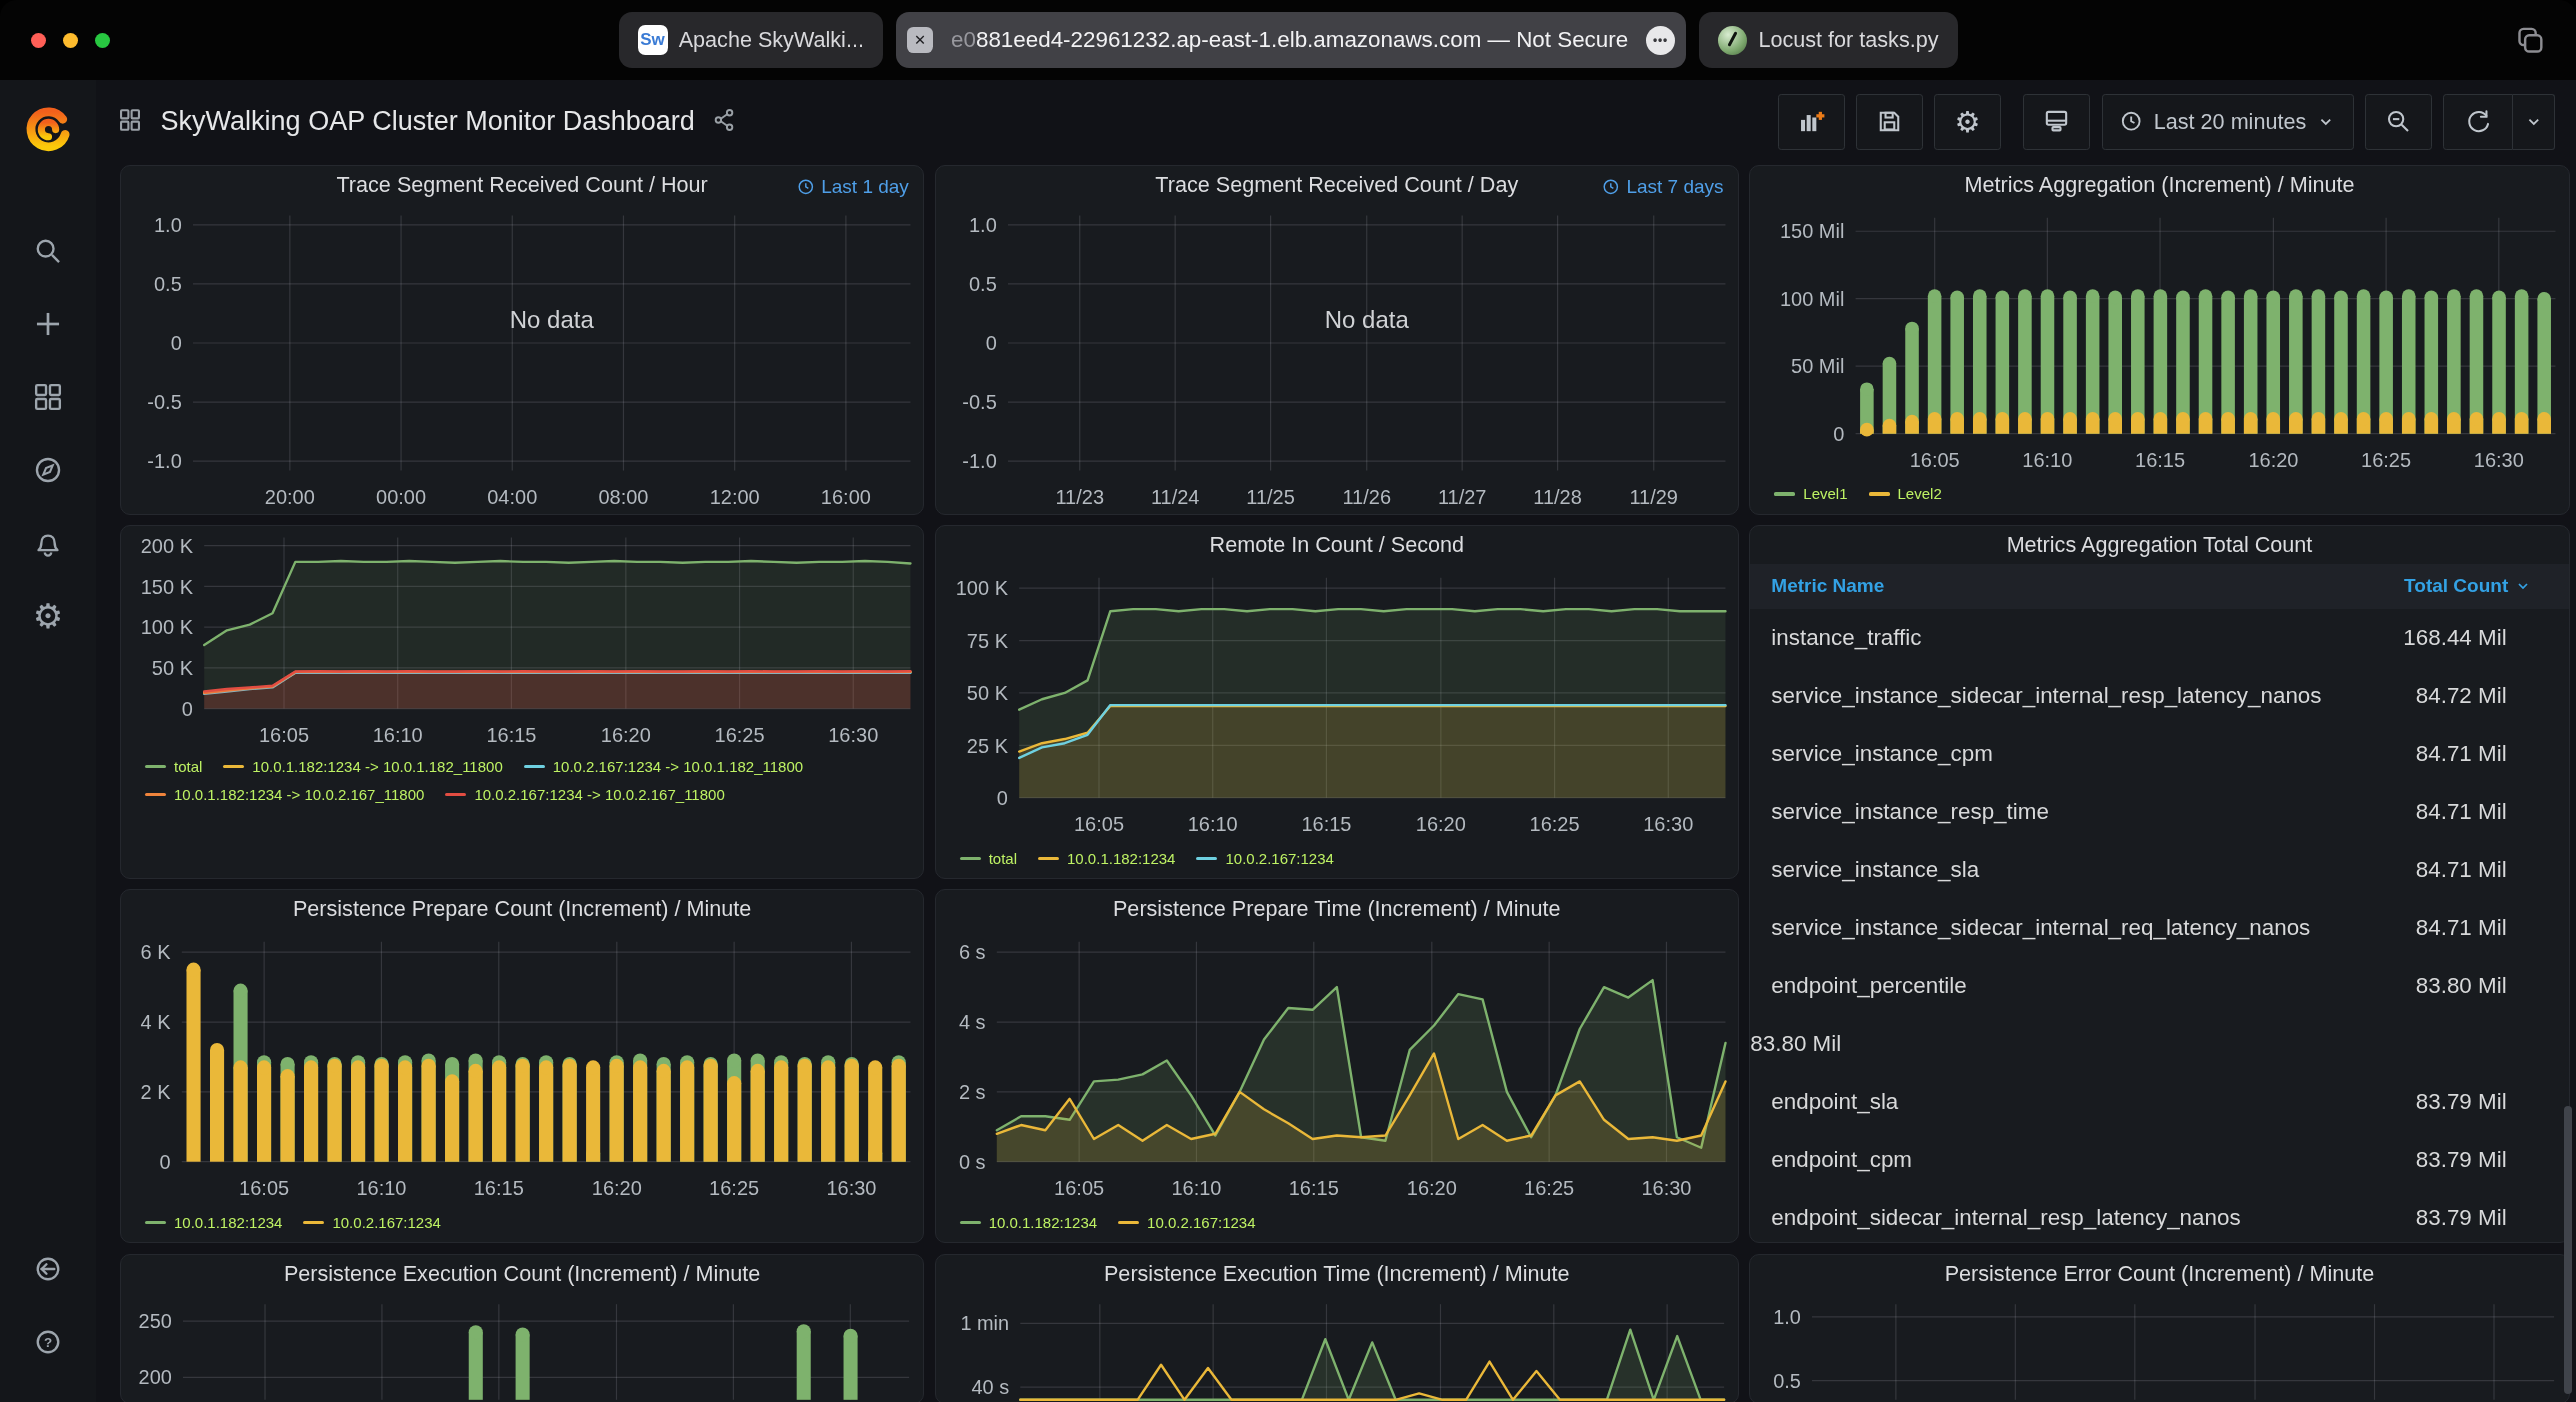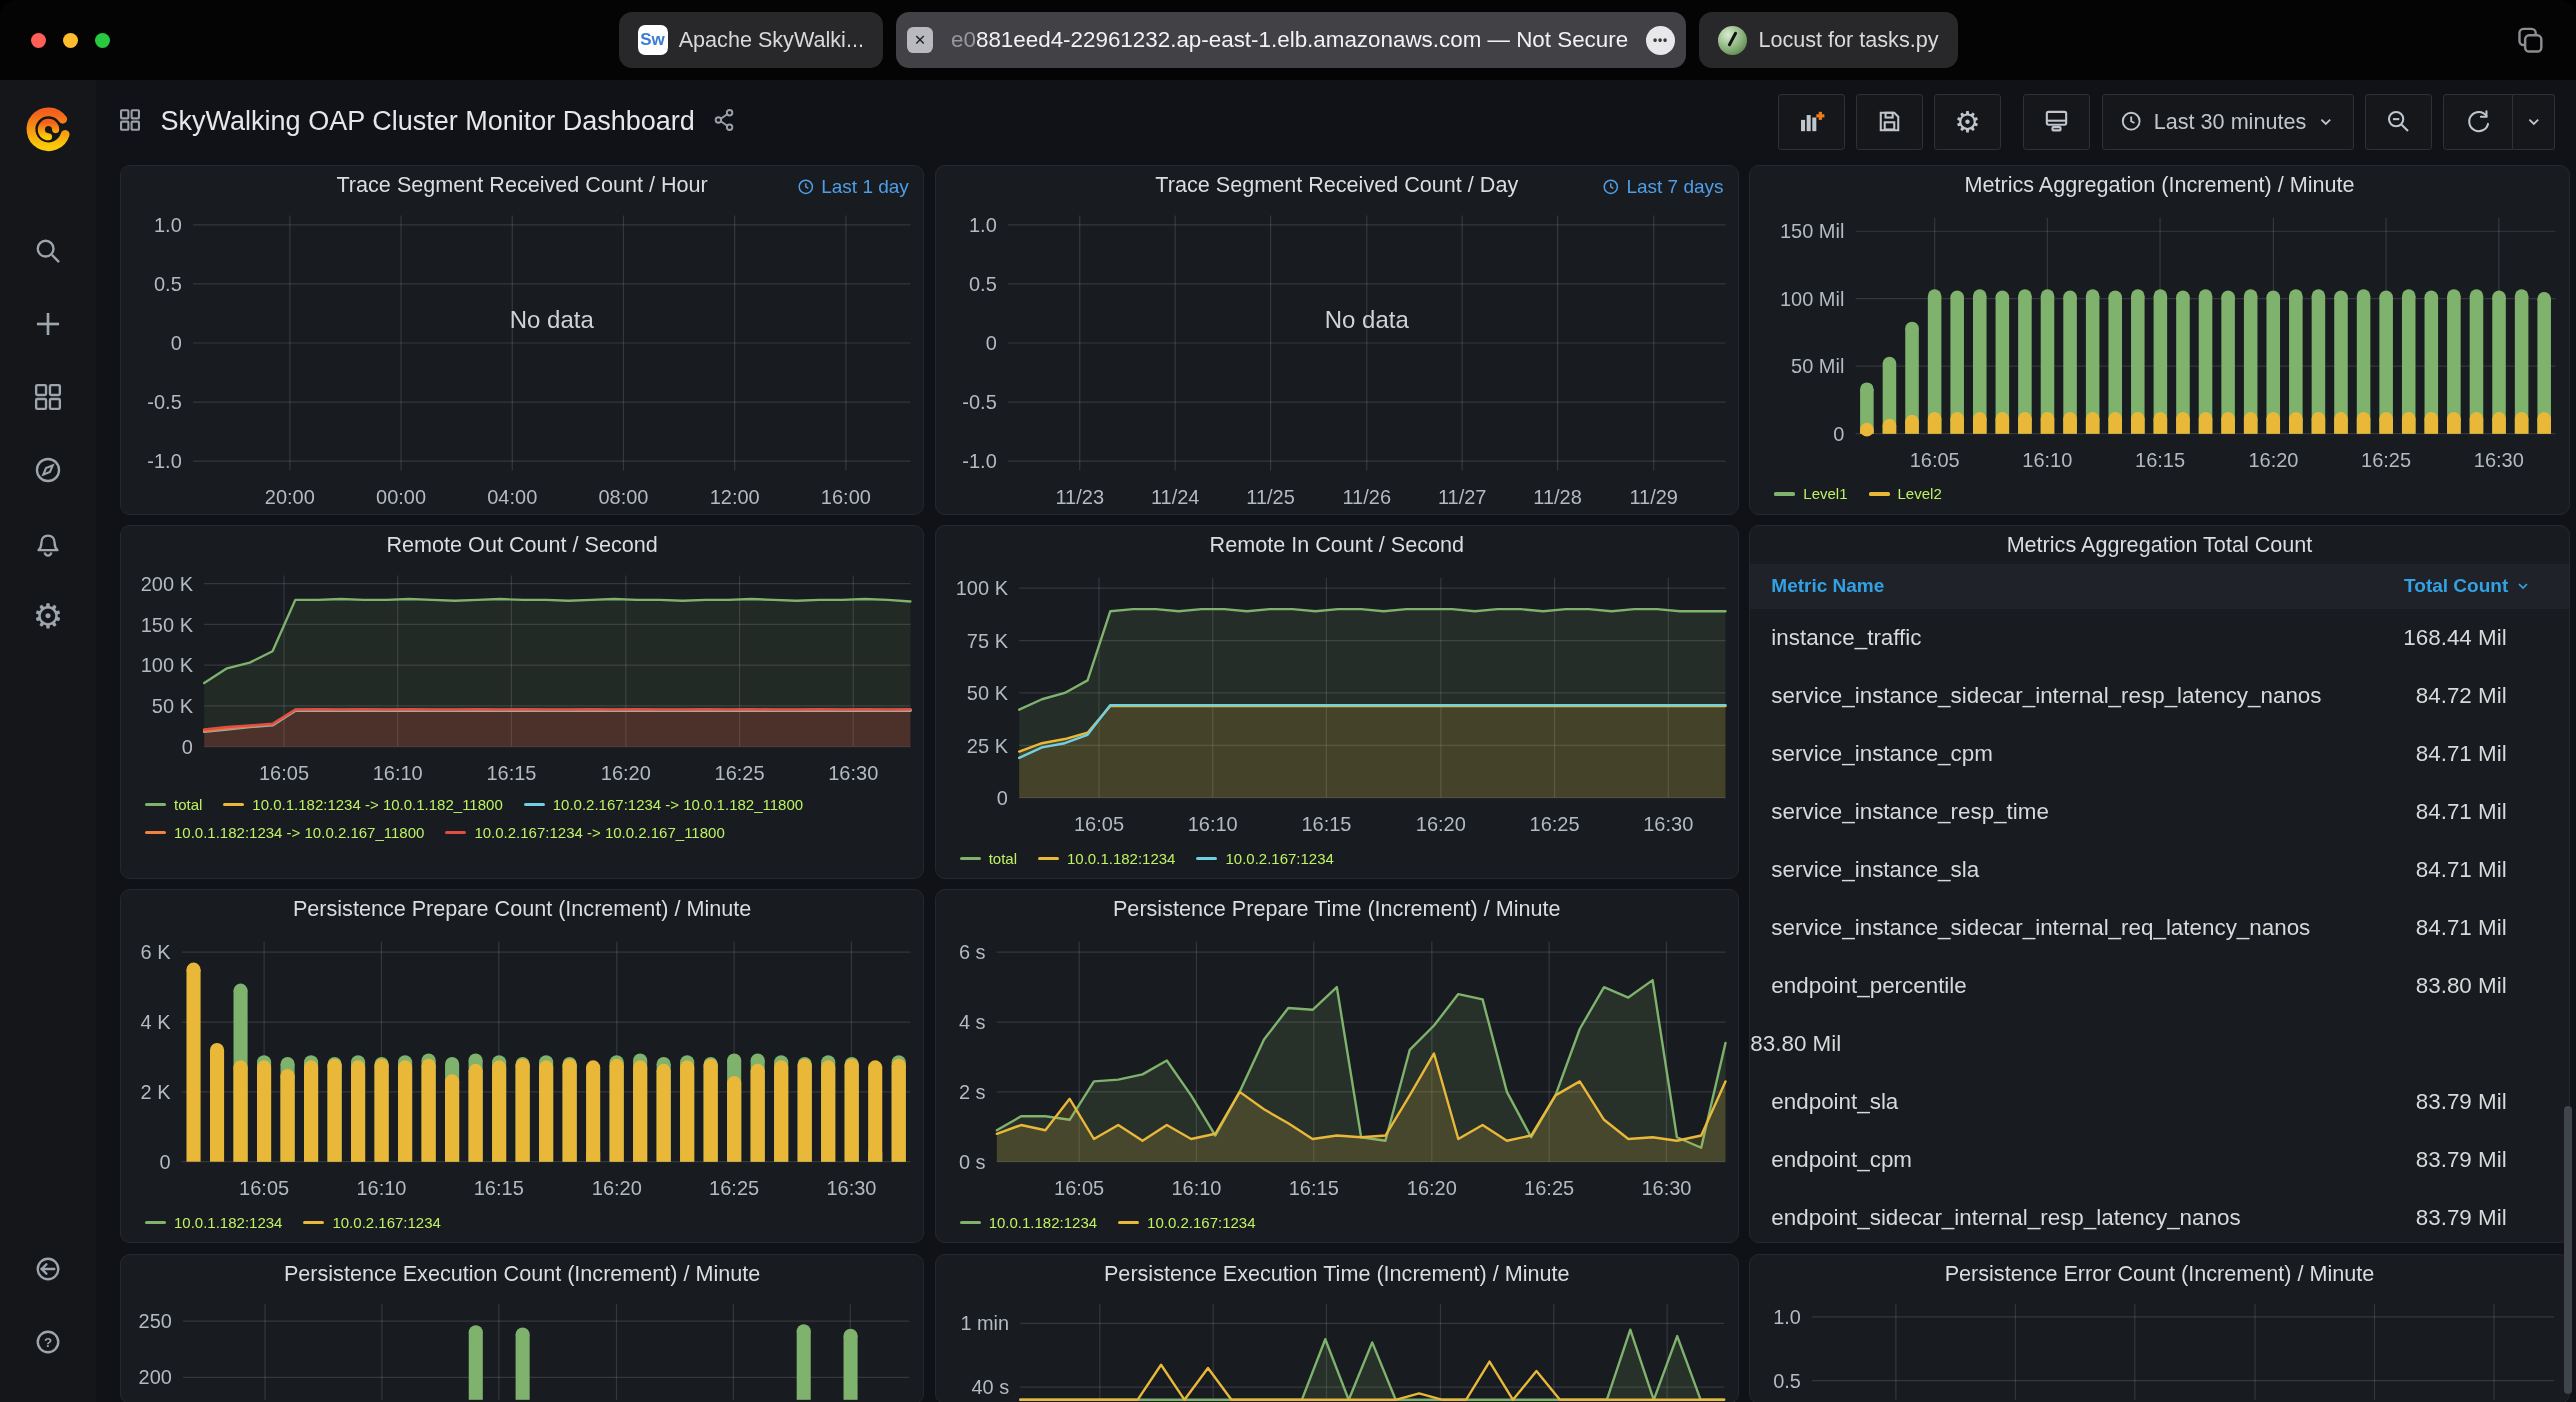--- a/index.html
+++ b/index.html
@@ -214,21 +214,21 @@
               <rect x="6" y="6" width="24" height="16" rx="2"></rect>
                 <line x1="6" y1="17" x2="30" y2="17"></line>
               <rect x="13" y="25" width="10" height="4" rx="1"></rect>
               </svg>
           </span>
           <span class="hbtn timepicker">
             <svg width="22.4" height="22.4" viewBox="0 0 24 24" fill="none" stroke="currentColor" stroke-width="2">
               <circle cx="12" cy="12" r="9"></circle>
                 <path d="M12 7v5l3.5 2"></path>
               </svg>
-            <span>Last 30 minutes</span>
+            <span>Last 20 minutes</span>
             <svg width="17.6" height="17.6" viewBox="0 0 24 24" fill="none" stroke="currentColor" stroke-width="2.4">
               <path d="M6 9l6 6 6-6"></path>
               </svg>
           </span>
           <span class="hbtn">
             <svg width="27" height="27" viewBox="0 0 34 34" fill="none" stroke="currentColor" stroke-width="2.6">
               <circle cx="14" cy="14" r="9"></circle>
                 <line x1="21" y1="21" x2="29" y2="29"></line>
                 <line x1="10" y1="14" x2="18" y2="14"></line>
               </svg>
@@ -491,23 +491,20 @@
                 <span>Level1</span>
               </span>
               <span class="litem">
                 <span class="swatch" style="background: rgb(234, 184, 57);"></span>
                 <span>Level2</span>
               </span>
             </div>
         </section>
 
         <section class="panel">
-          <div class="panel-head">
-            <h2>Remote Out Count / Second</h2>
-          </div>
           <div class="chart chart-fixed">
               <svg viewBox="0 0 1003 282" width="100%" height="100%">
                 <line x1="203.779" x2="203.779" y1="14" y2="228" stroke="rgba(204,204,220,0.16)" stroke-width="1.5"></line>
                 <text x="203.779" y="270" fill="#b4bac0" font-size="25" text-anchor="middle">16:05</text>
                 <line x1="345.942" x2="345.942" y1="14" y2="228" stroke="rgba(204,204,220,0.16)" stroke-width="1.5"></line>
                 <text x="345.942" y="270" fill="#b4bac0" font-size="25" text-anchor="middle">16:10</text>
                 <line x1="488.105" x2="488.105" y1="14" y2="228" stroke="rgba(204,204,220,0.16)" stroke-width="1.5"></line>
                 <text x="488.105" y="270" fill="#b4bac0" font-size="25" text-anchor="middle">16:15</text>
                 <line x1="631.151" x2="631.151" y1="14" y2="228" stroke="rgba(204,204,220,0.16)" stroke-width="1.5"></line>
                 <text x="631.151" y="270" fill="#b4bac0" font-size="25" text-anchor="middle">16:20</text>

